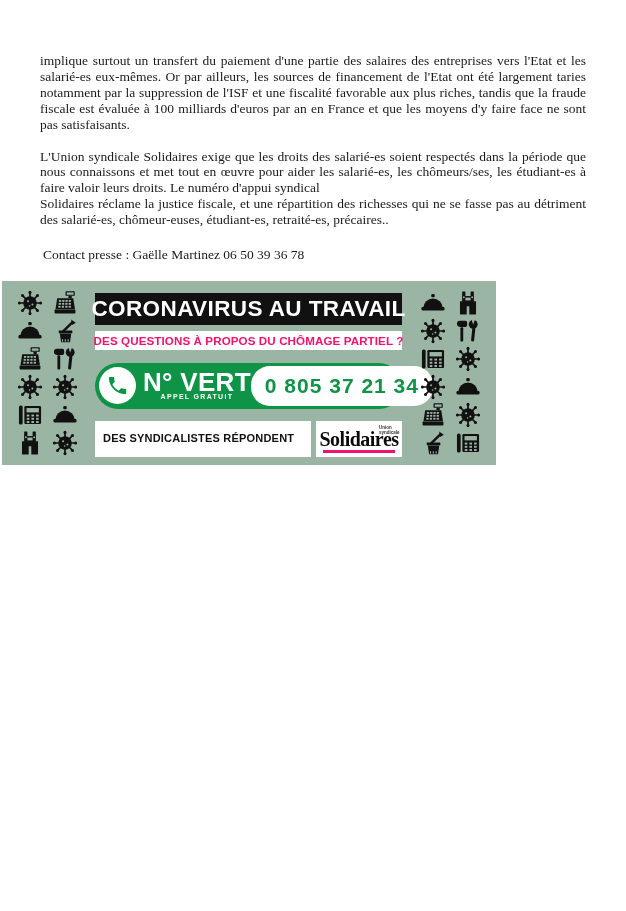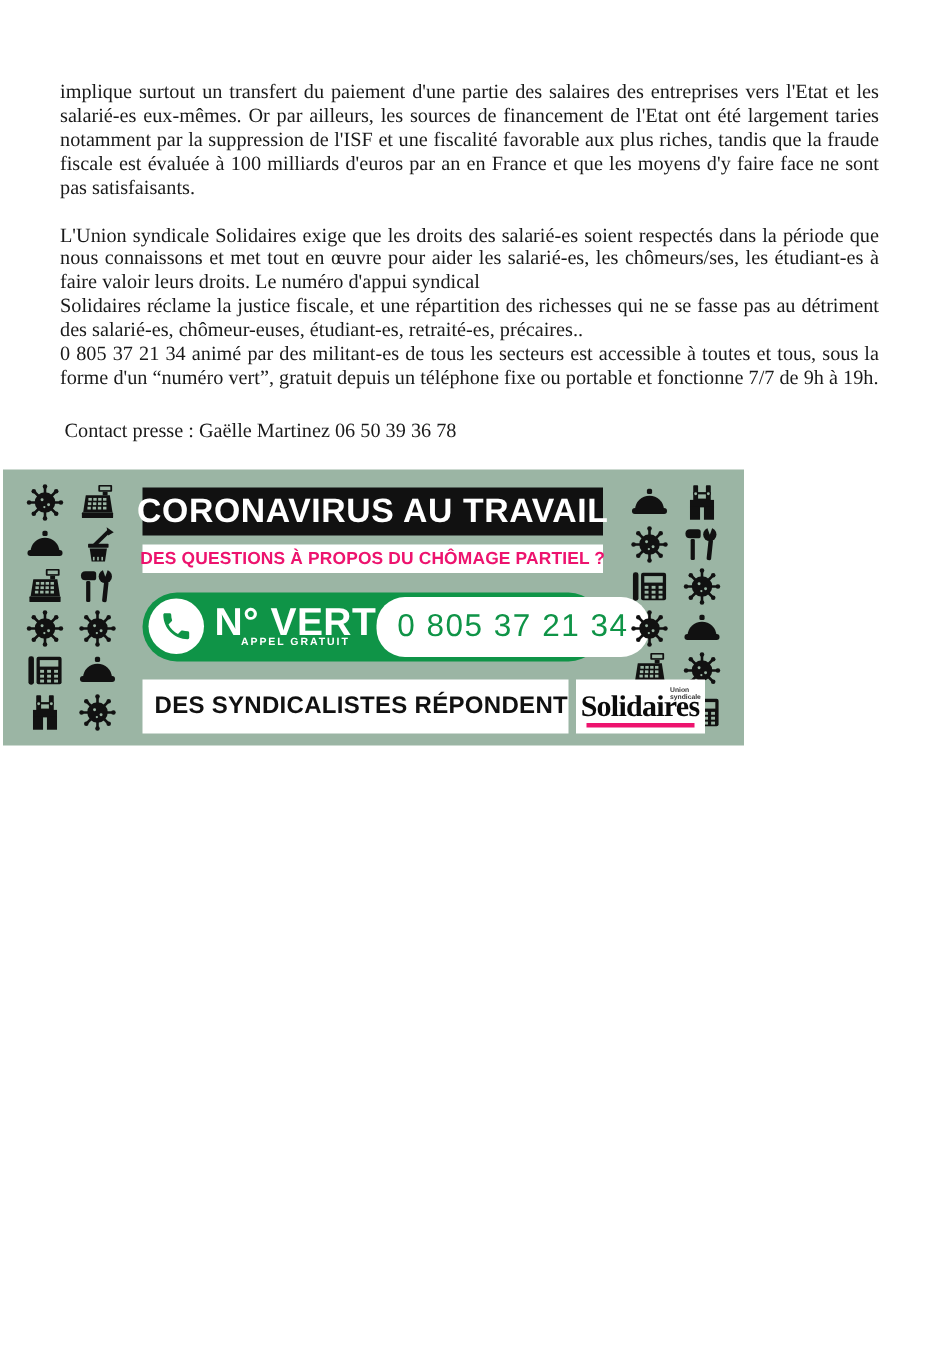--- a/index.html
+++ b/index.html
@@ -85,32 +85,32 @@
   .nv-main { font-weight: bold; font-size: 26px; line-height: 20px; letter-spacing: 0.3px; white-space: nowrap; }
   .nv-sub { font-weight: bold; font-size: 7px; letter-spacing: 1.3px; line-height: 7px; margin-top: 1px; white-space: nowrap; }
   .nv-number {
     margin-left: auto;
     height: 38px;
     background: var(--white, #fff);
     border-radius: 19px;
     display: flex; align-items: center;
     padding: 1px 14px;
     color: var(--green, #0f9447);
-    font-weight: normal;
+    font-weight: bold;
     font-size: 21px;
     letter-spacing: 1px;
     white-space: nowrap;
   }
   .bottom-row { margin-top: 12px; display: flex; height: 36px; }
   .info-box {
     flex: 1;
     background: var(--white, #fff);
     color: #111;
     font-weight: bold;
-    font-size: 16px;
+    font-size: 11px;
     line-height: 13px;
     letter-spacing: 0.2px;
     display: flex; flex-direction: column; justify-content: center;
     padding-left: 8px;
     box-sizing: border-box;
     white-space: nowrap;
   }
   .logo-box {
     flex: 0 0 86px;
     margin-left: 5px;
@@ -256,21 +256,20 @@
     </symbol>
   </defs>
 </svg>
 
 <div class="page">
 
   <div class="doc-text">
     <p class="seg">implique surtout un transfert du paiement d'une partie des salaires des entreprises vers l'Etat et les salarié-es eux-mêmes. Or par ailleurs, les sources de financement de l'Etat ont été largement taries notamment par la suppression de l'ISF et une fiscalité favorable aux plus riches, tandis que la fraude fiscale est évaluée à 100 milliards d'euros par an en France et que les moyens d'y faire face ne sont pas satisfaisants.</p>
     <p class="seg para-gap">L'Union syndicale Solidaires exige que les droits des salarié-es soient respectés dans la période que nous connaissons et met tout en œuvre pour aider les salarié-es, les chômeurs/ses, les étudiant-es à faire valoir leurs droits. Le numéro d'appui syndical</p>
     <p class="seg">Solidaires réclame la justice fiscale, et une répartition des richesses qui ne se fasse pas au détriment des salarié-es, chômeur-euses, étudiant-es, retraité-es, précaires..</p>
-    <p class="seg">0 805 37 21 34 animé par des militant-es de tous les secteurs est accessible à toutes et tous, sous la forme d'un “numéro vert”, gratuit depuis un téléphone fixe ou portable et fonctionne 7/7 de 9h à 19h.</p>
     <p class="contact">Contact presse : Gaëlle Martinez 06 50 39 36 78</p>
   </div>
 
   <div class="banner">
 
     <div class="icon-grid">
         <span class="bicon">
           <svg viewBox="0 0 24 24">
             <use href="#sym-virus"></use>
           </svg>

